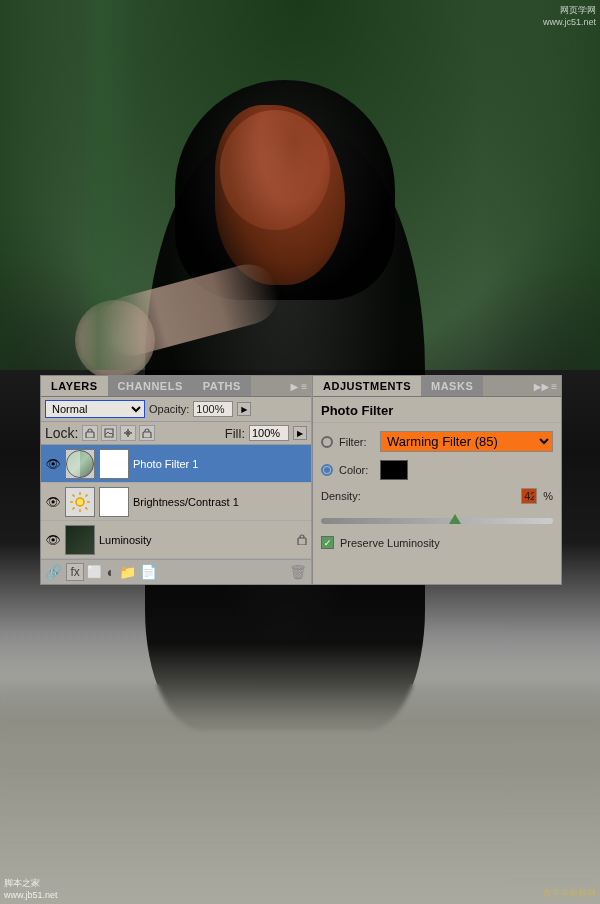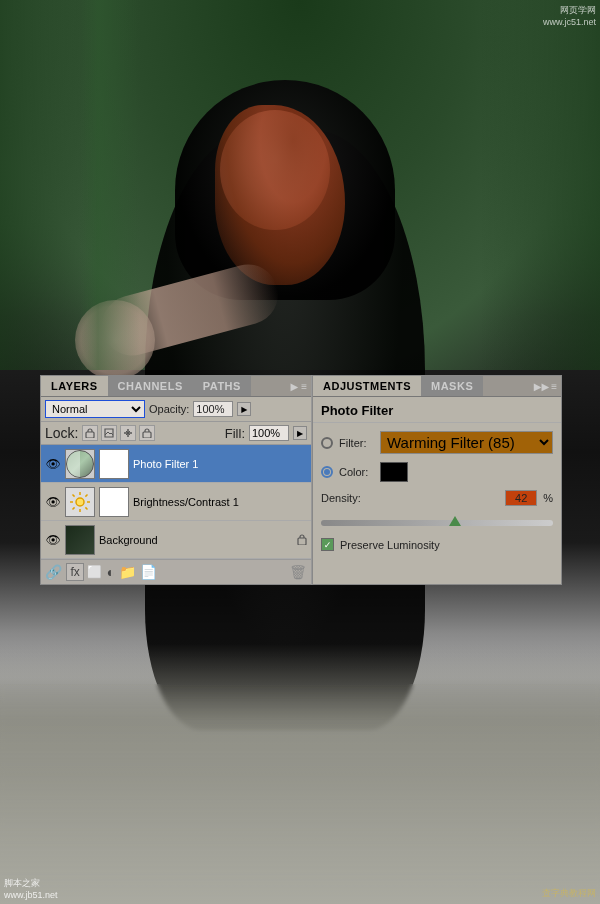--- a/index.html
+++ b/index.html
@@ -359,23 +359,23 @@
     }
 
     .filter-label {
       font-size: 11px;
       color: #222;
       min-width: 35px;
     }
 
     .filter-select {
       flex: 1;
-      background: #a16207;
+      background: #f97316;
       border: 1px solid #888;
-      font-size: 15px;
+      font-size: 13px;
       padding: 1px 2px;
     }
 
     .color-row {
       display: flex;
       align-items: center;
       margin-bottom: 8px;
       gap: 6px;
     }
 
@@ -398,21 +398,21 @@
       font-size: 11px;
       color: #222;
       min-width: 55px;
     }
 
     .density-value {
       font-size: 11px;
       color: #222;
       background: #c2410c;
       border: 1px solid #888;
-      width: 32px;
+      width: 16px;
       padding: 1px 2px;
       text-align: center;
     }
 
     .density-percent {
       font-size: 11px;
       color: #222;
     }
 
     .slider-row {
@@ -636,21 +636,21 @@
       </div>
       <div class="layer-mask-thumb thumb-mask-white"></div>
       <div class="layer-name">Brightness/Contrast 1</div>
     </div>
 
     <div class="layer-row">
       <div class="layer-eye">👁</div>
       <div class="layer-thumb thumb-background" style="background:#2a3a2a;">
         <div style="width:100%;height:100%;background:linear-gradient(135deg,#1a2a1a,#334433);"></div>
       </div>
-      <div class="layer-name">Background</div>
+      <div class="layer-name">Luminosity</div>
       <div class="layer-lock-icon">
         <svg width="10" height="12" viewBox="0 0 10 12">
           <rect x="1" y="5" width="8" height="7" rx="1" fill="none" stroke="#555" stroke-width="1.2"></rect>
           <path d="M3 5V4a2 2 0 014 0v1" fill="none" stroke="#555" stroke-width="1.2"></path>
         </svg>
       </div>
     </div>
 
     <div style="display:flex;align-items:center;background:#b0aca6;border-top:1px solid #999;padding:3px 4px;gap:4px;">
       <div style="cursor:pointer;font-size:14px;color:#444;">🔗</div>

